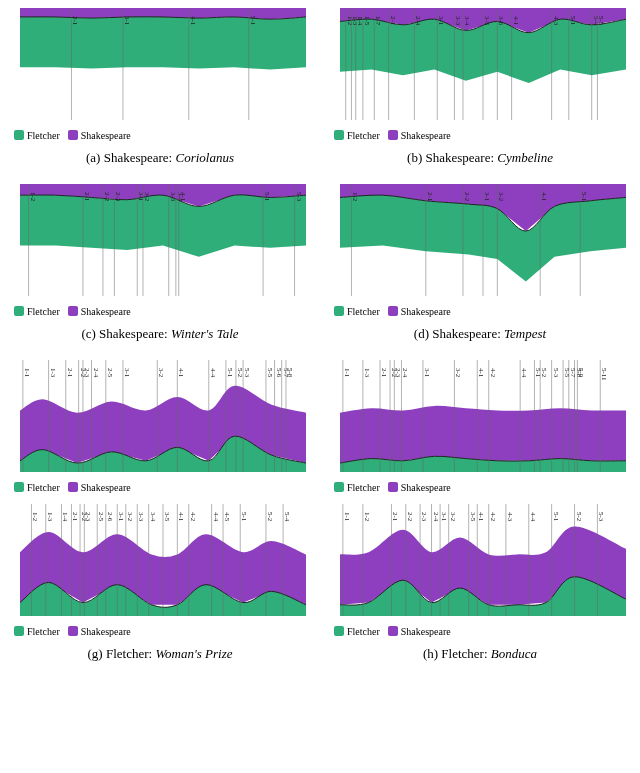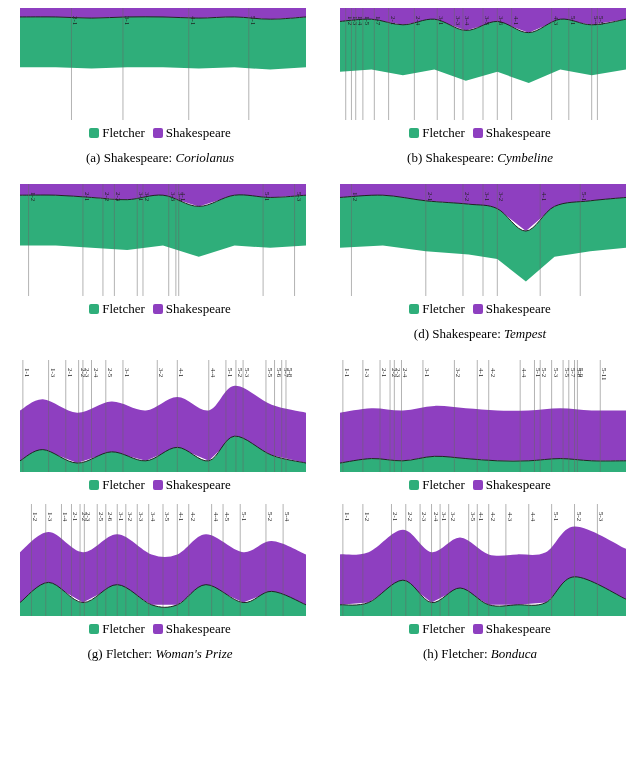--- a/index.html
+++ b/index.html
@@ -1,20 +1,20 @@
 <!DOCTYPE html>
 <html><head>
 <meta charset="utf-8">
 <style>
   * { margin: 0; padding: 0; box-sizing: border-box; }
   body { font-family: Georgia, 'Times New Roman', serif; background: #fff; width: 640px; }
   .grid { display: grid; grid-template-columns: 1fr 1fr; gap: 4px 8px; padding: 4px; }
   .cell { display: flex; flex-direction: column; align-items: center; }
   .chart { width: 300px; height: 140px; position: relative; }
-  .legend { position: absolute; left: 0; right: 0; bottom: 2px; text-align: center; font-size: 13px; }
+  .legend { position: absolute; left: 0; right: 0; bottom: 2px; text-align: left; font-size: 10px; }
   .legend-item { display: inline-flex; align-items: center; margin: 0 4px; }
   .legend-swatch { width: 10px; height: 10px; border-radius: 2px; margin-right: 3px; }
   .sw-fletcher { background: #2fae7a; }
   .sw-shakes { background: #8e3fc0; }
   .caption { font-size: 13px; margin: 6px 16px 10px; text-align: right; }
   .caption .italic { font-style: italic; }
   .scene-line { stroke: #666; stroke-width: 0.5; }
   .scene-label { font-size: 7px; fill: #222; }
 </style>
 </head>
@@ -127,20 +127,21 @@
           <text x="276.56" y="8" class="scene-label" transform="rotate(90 276.56 8)">5-3</text>
         </svg>
         <div class="legend"><span class="legend-item">
             <span class="legend-swatch sw-fletcher"></span>
             <span>Fletcher</span>
           </span><span class="legend-item">
             <span class="legend-swatch sw-shakes"></span>
             <span>Shakespeare</span>
           </span></div>
       </div>
+      <div class="caption"><span>(c)</span> <span>Shakespeare:</span> <span class="italic">Winter's Tale</span></div>
     </div>
     <div class="cell">
       <div class="chart">
         <svg width="286" height="112" style="position: absolute; left: 10px; top: 4px;">
           <path d="M0,0 C7.1499999999999995,0 28.6,0 42.9,0 C57.199999999999996,0 71.5,0 85.8,0 C100.1,0 116.78333333333335,0 128.70000000000002,0 C140.61666666666667,0 147.76666666666668,0 157.3,0 C166.83333333333334,0 176.36666666666667,0 185.9,0 C195.43333333333334,0 203.775,0 214.5,0 C225.225,0 238.33333333333334,0 250.25,0 C262.1666666666667,0 280.0416666666667,0 286,0 L286,13.44 L250.25,16.800000000000004 L214.5,22.399999999999995 L185.9,47.040000000000006 L157.3,24.639999999999997 L128.70000000000002,20.160000000000004 L85.8,16.800000000000004 L42.9,11.199999999999998 L0,13.44 Z" fill="#8e3fc0"></path>
           <path d="M0,13.44 C7.1499999999999995,13.066666666666666 28.6,10.639999999999997 42.9,11.199999999999998 C57.199999999999996,11.759999999999998 71.5,15.30666666666667 85.8,16.800000000000004 C100.1,18.29333333333334 116.78333333333335,18.85333333333334 128.70000000000002,20.160000000000004 C140.61666666666667,21.46666666666667 147.76666666666668,20.159999999999997 157.3,24.639999999999997 C166.83333333333334,29.119999999999997 176.36666666666667,47.41333333333334 185.9,47.040000000000006 C195.43333333333334,46.66666666666667 203.775,27.439999999999994 214.5,22.399999999999995 C225.225,17.359999999999996 238.33333333333334,18.293333333333337 250.25,16.800000000000004 C262.1666666666667,15.306666666666672 280.0416666666667,14 286,13.44 L286,63.839999999999996 L250.25,67.2 L214.5,72.8 L185.9,97.44 L157.3,75.03999999999999 L128.70000000000002,70.56 L85.8,67.2 L42.9,61.599999999999994 L0,63.839999999999996 Z" fill="#2fae7a"></path>
           <path d="M0,13.44 C7.1499999999999995,13.066666666666666 28.6,10.639999999999997 42.9,11.199999999999998 C57.199999999999996,11.759999999999998 71.5,15.30666666666667 85.8,16.800000000000004 C100.1,18.29333333333334 116.78333333333335,18.85333333333334 128.70000000000002,20.160000000000004 C140.61666666666667,21.46666666666667 147.76666666666668,20.159999999999997 157.3,24.639999999999997 C166.83333333333334,29.119999999999997 176.36666666666667,47.41333333333334 185.9,47.040000000000006 C195.43333333333334,46.66666666666667 203.775,27.439999999999994 214.5,22.399999999999995 C225.225,17.359999999999996 238.33333333333334,18.293333333333337 250.25,16.800000000000004 C262.1666666666667,15.306666666666672 280.0416666666667,14 286,13.44" fill="none" stroke="#222" stroke-width="1"></path>
           <line x1="11.44" x2="11.44" y1="0" y2="112" class="scene-line"></line>
           <text x="13.44" y="8" class="scene-label" transform="rotate(90 13.44 8)">1-2</text>
           <line x1="85.8" x2="85.8" y1="0" y2="112" class="scene-line"></line>

